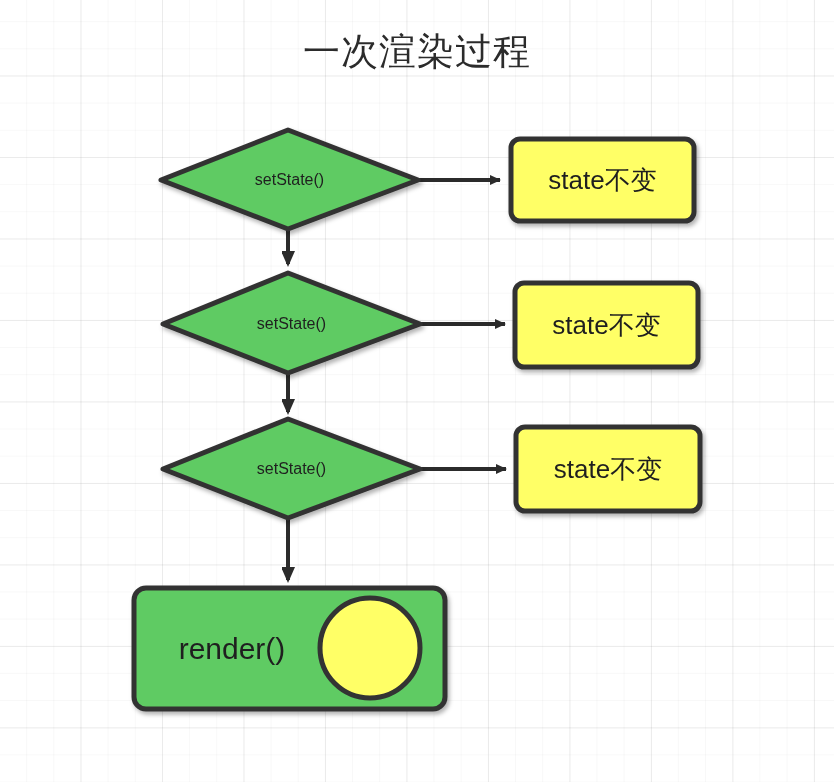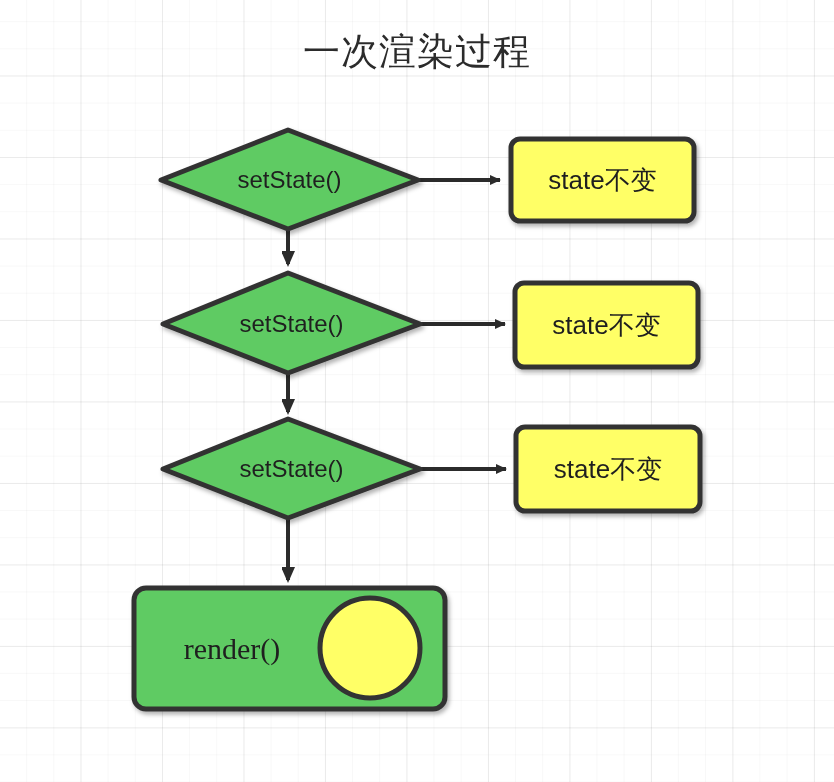--- a/index.html
+++ b/index.html
@@ -59,30 +59,29 @@
     display: flex;
     align-items: center;
     justify-content: center;
     text-align: center;
     color: #1f1f1f;
     user-select: none;
     pointer-events: none;
   }
 
   .diamond-label {
-    font-size: 24px;
+    font-size: 16px;
   }
 
   .yellow-label {
     font-size: 26px;
   }
 
   .render-label {
     font-size: 30px;
-    font-family: Liberation Serif, serif;
   }
 
   .circle-label {
     font-size: 20px;
     line-height: 1.18;
   }
 </style>
 </head>
 <body>
 

